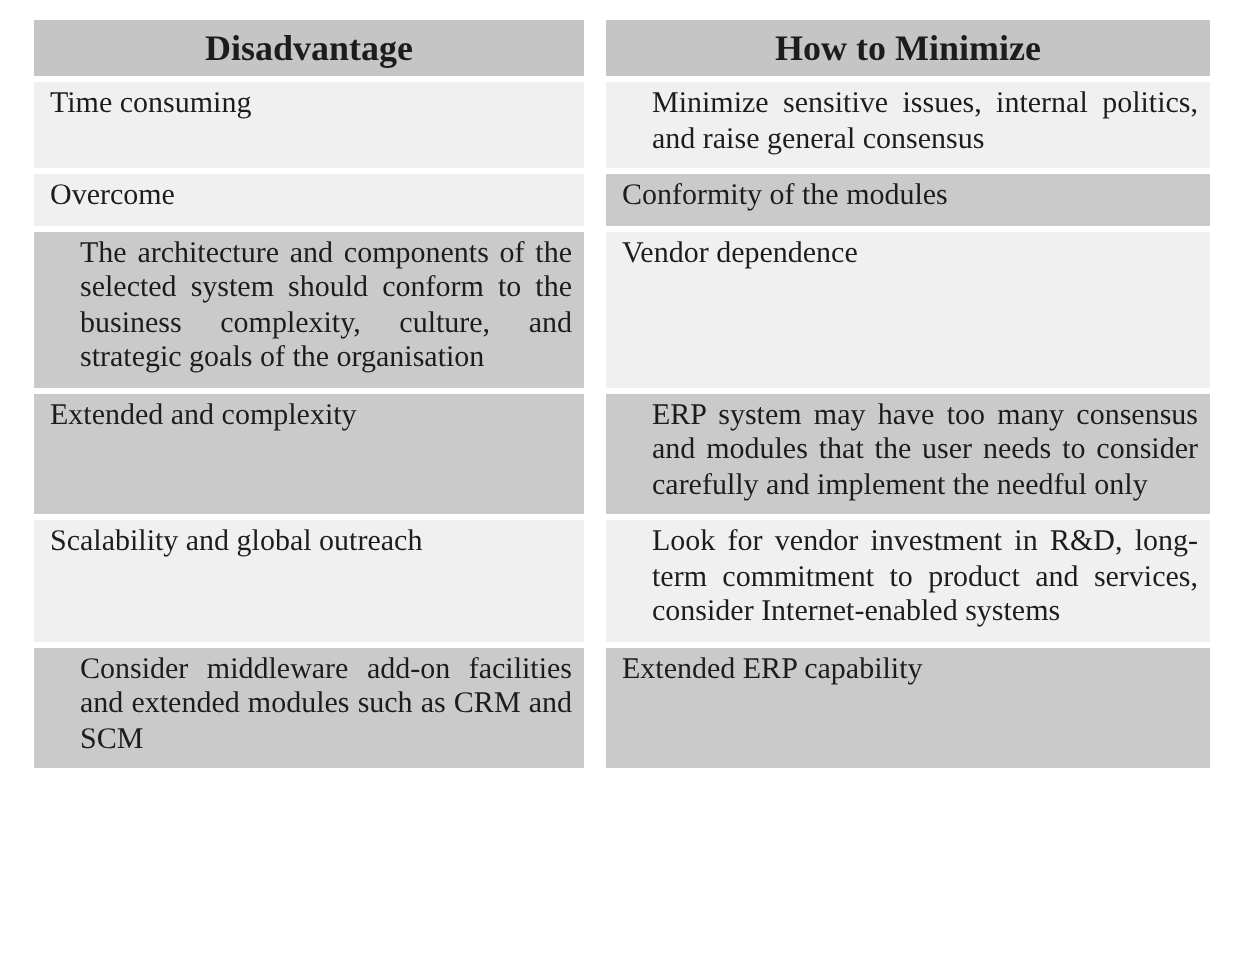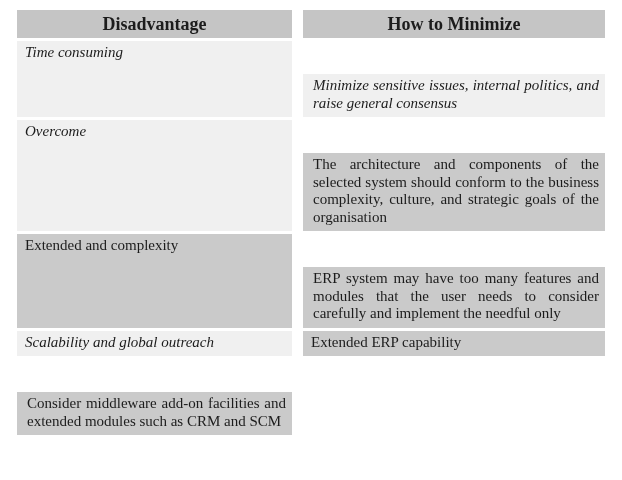--- a/index.html
+++ b/index.html
@@ -38,44 +38,46 @@
     font-size: 18px;
     line-height: 20px;
     text-align: center;
     padding: 4px 4px;
   }
   .cell.left {
     padding: 3px 6px 5px 8px;
     text-align: left;
   }
   .cell.right {
-    padding: 3px 6px 5px 10px;
+    padding: 3px 6px 5px 23px;
     text-align: justify;
-    margin-top: 33px;
   }
-  .cell.light { background: var(--light-row-bg); font-style: italic; }
+  .cell.light { background: var(--light-row-bg); }
   .cell.dark  { background: var(--dark-row-bg); }
 </style>
 </head>
 <body>
 
 <div class="table">
 
   <div class="cell header">Disadvantage</div>
   <div class="cell header">How to Minimize</div>
 
   <div class="cell left light">Time consuming</div>
   <div class="cell right light">Minimize sensitive issues, internal politics, and raise general consensus</div>
 
   <div class="cell left light">Overcome</div>
 
+  <div class="cell left dark">Conformity of the modules</div>
   <div class="cell right dark">The architecture and components of the selected system should conform to the business complexity, culture, and strategic goals of the organisation</div>
 
+  <div class="cell left light">Vendor dependence</div>
 
   <div class="cell left dark">Extended and complexity</div>
-  <div class="cell right dark">ERP system may have too many features and modules that the user needs to consider carefully and implement the needful only</div>
+  <div class="cell right dark">ERP system may have too many consensus and modules that the user needs to consider carefully and implement the needful only</div>
 
   <div class="cell left light">Scalability and global outreach</div>
+  <div class="cell right light">Look for vendor investment in R&amp;D, long-term commitment to product and services, consider Internet-enabled systems</div>
 
+  <div class="cell right dark">Consider middleware add-on facilities and extended modules such as CRM and SCM</div>
   <div class="cell left dark">Extended ERP capability</div>
-  <div class="cell right dark">Consider middleware add-on facilities and extended modules such as CRM and SCM</div>
 
 </div>
 
 </body></html>

